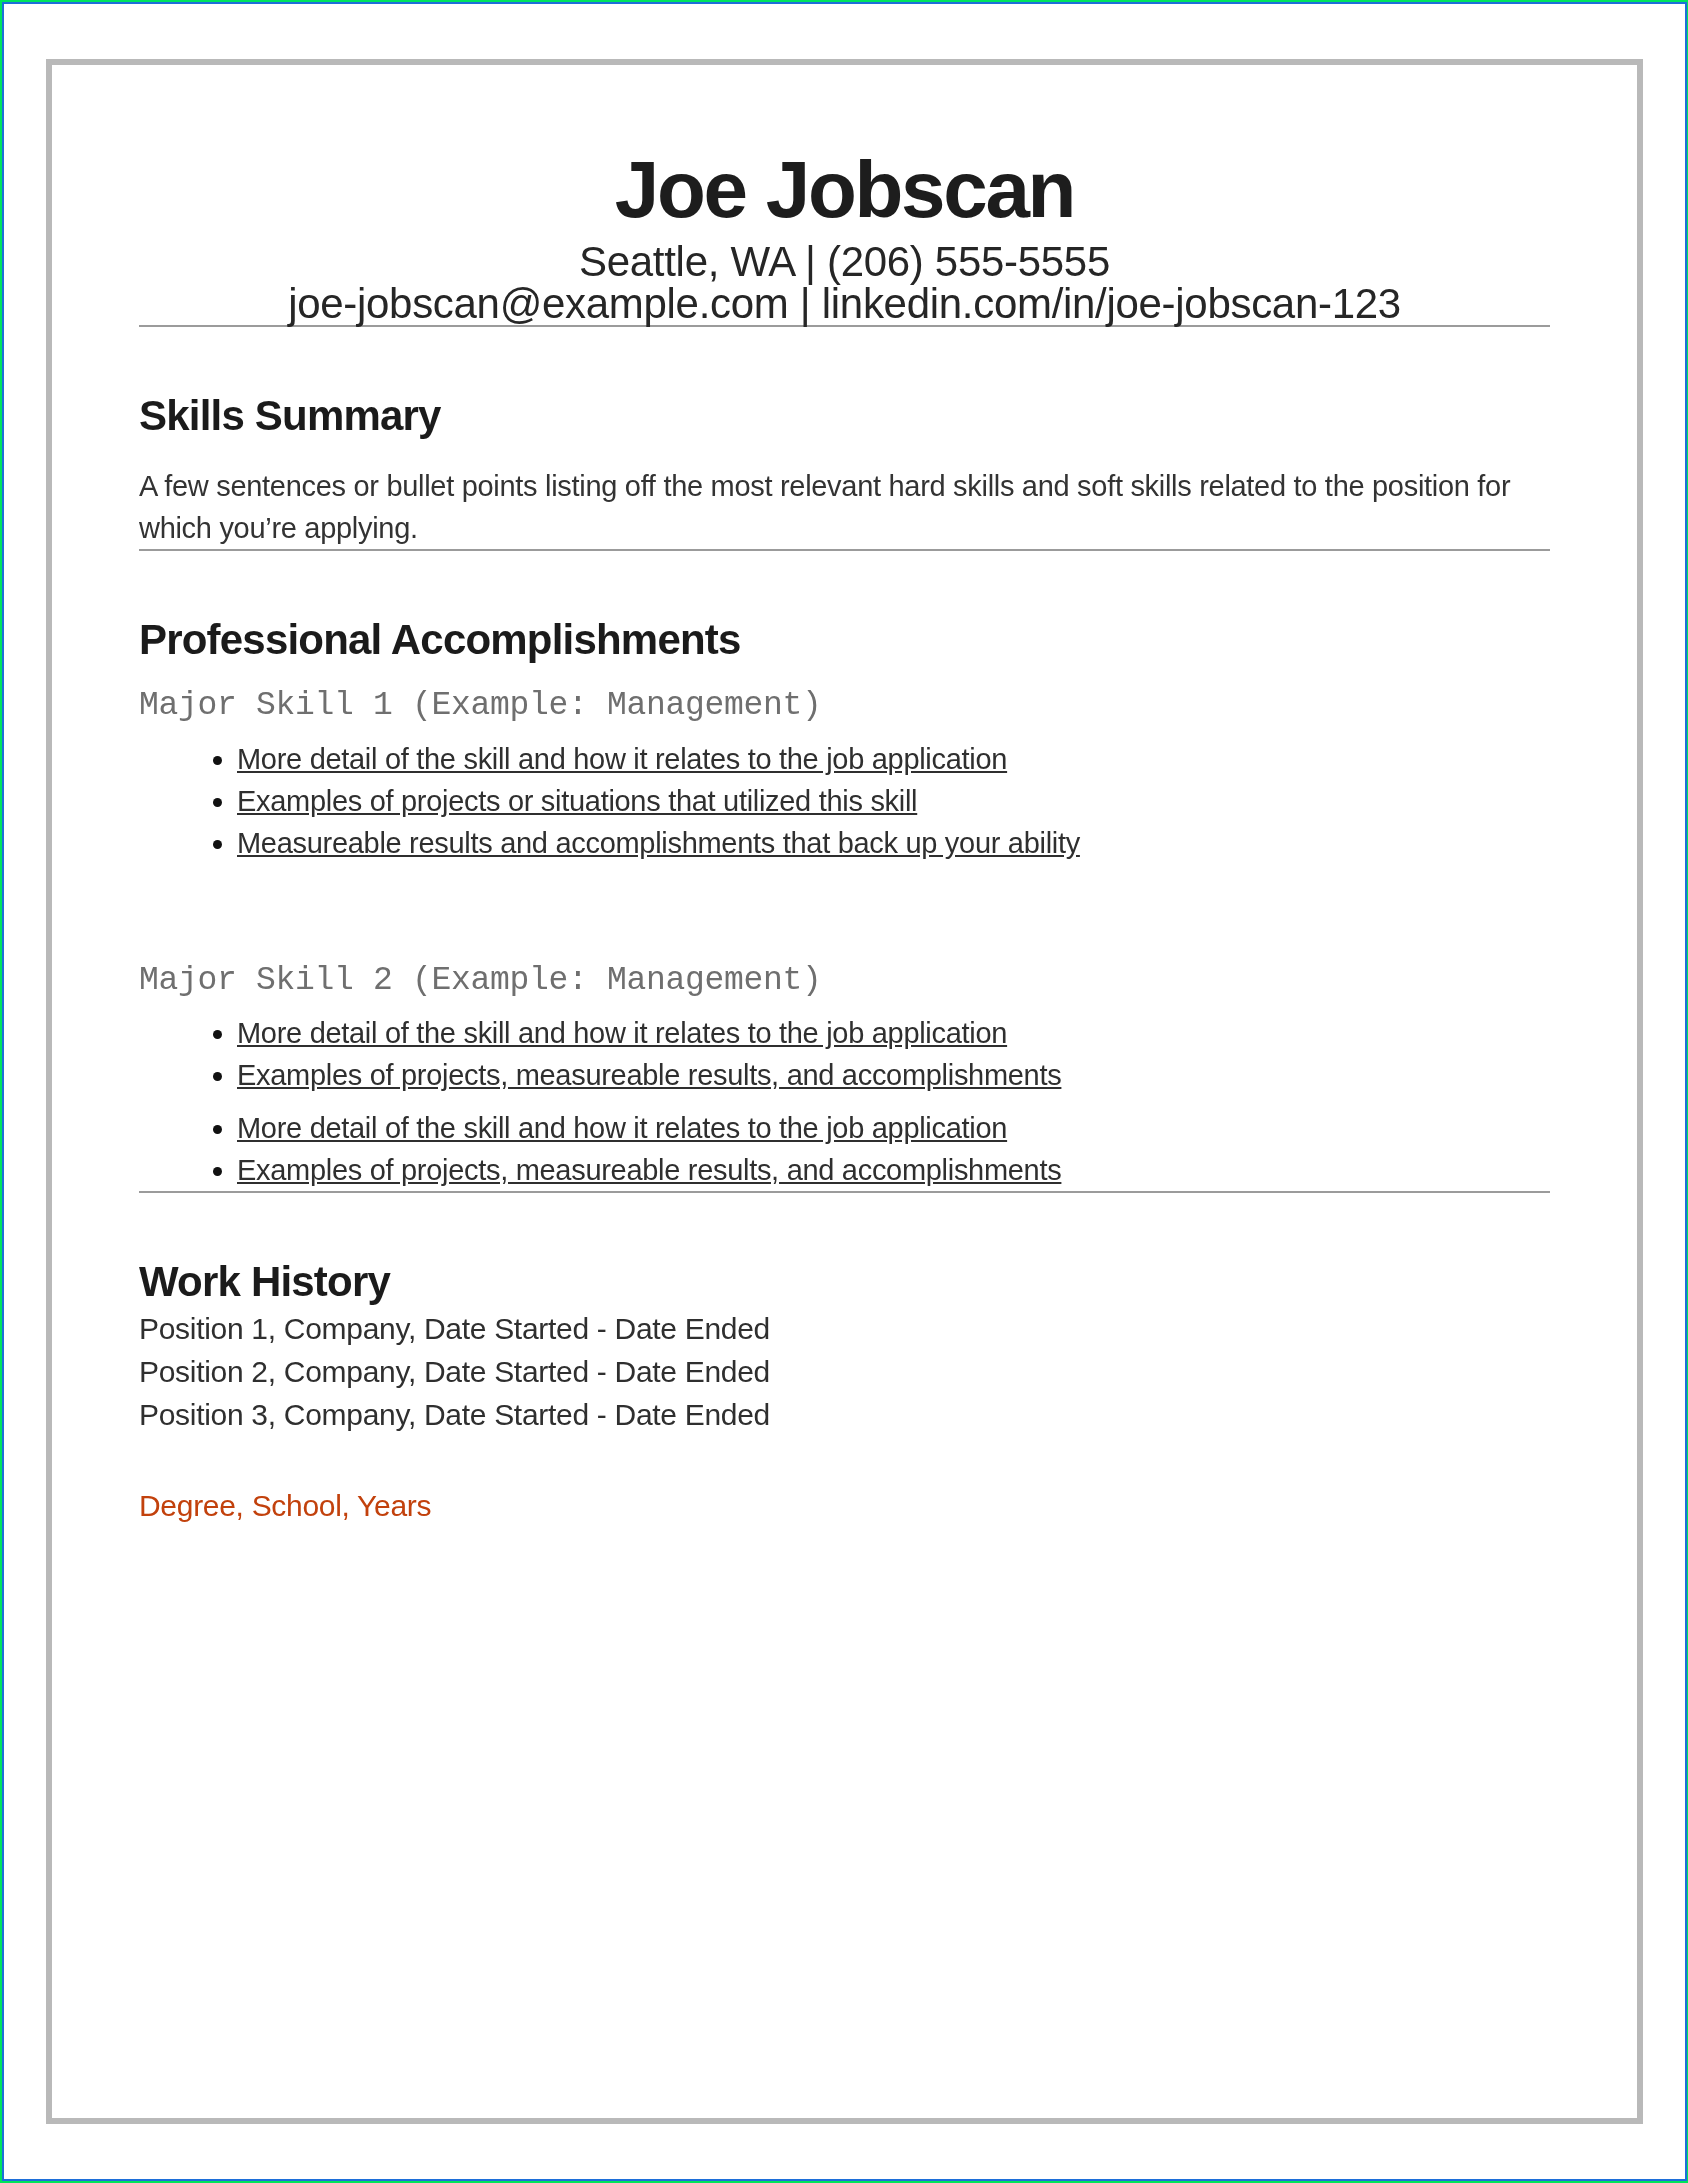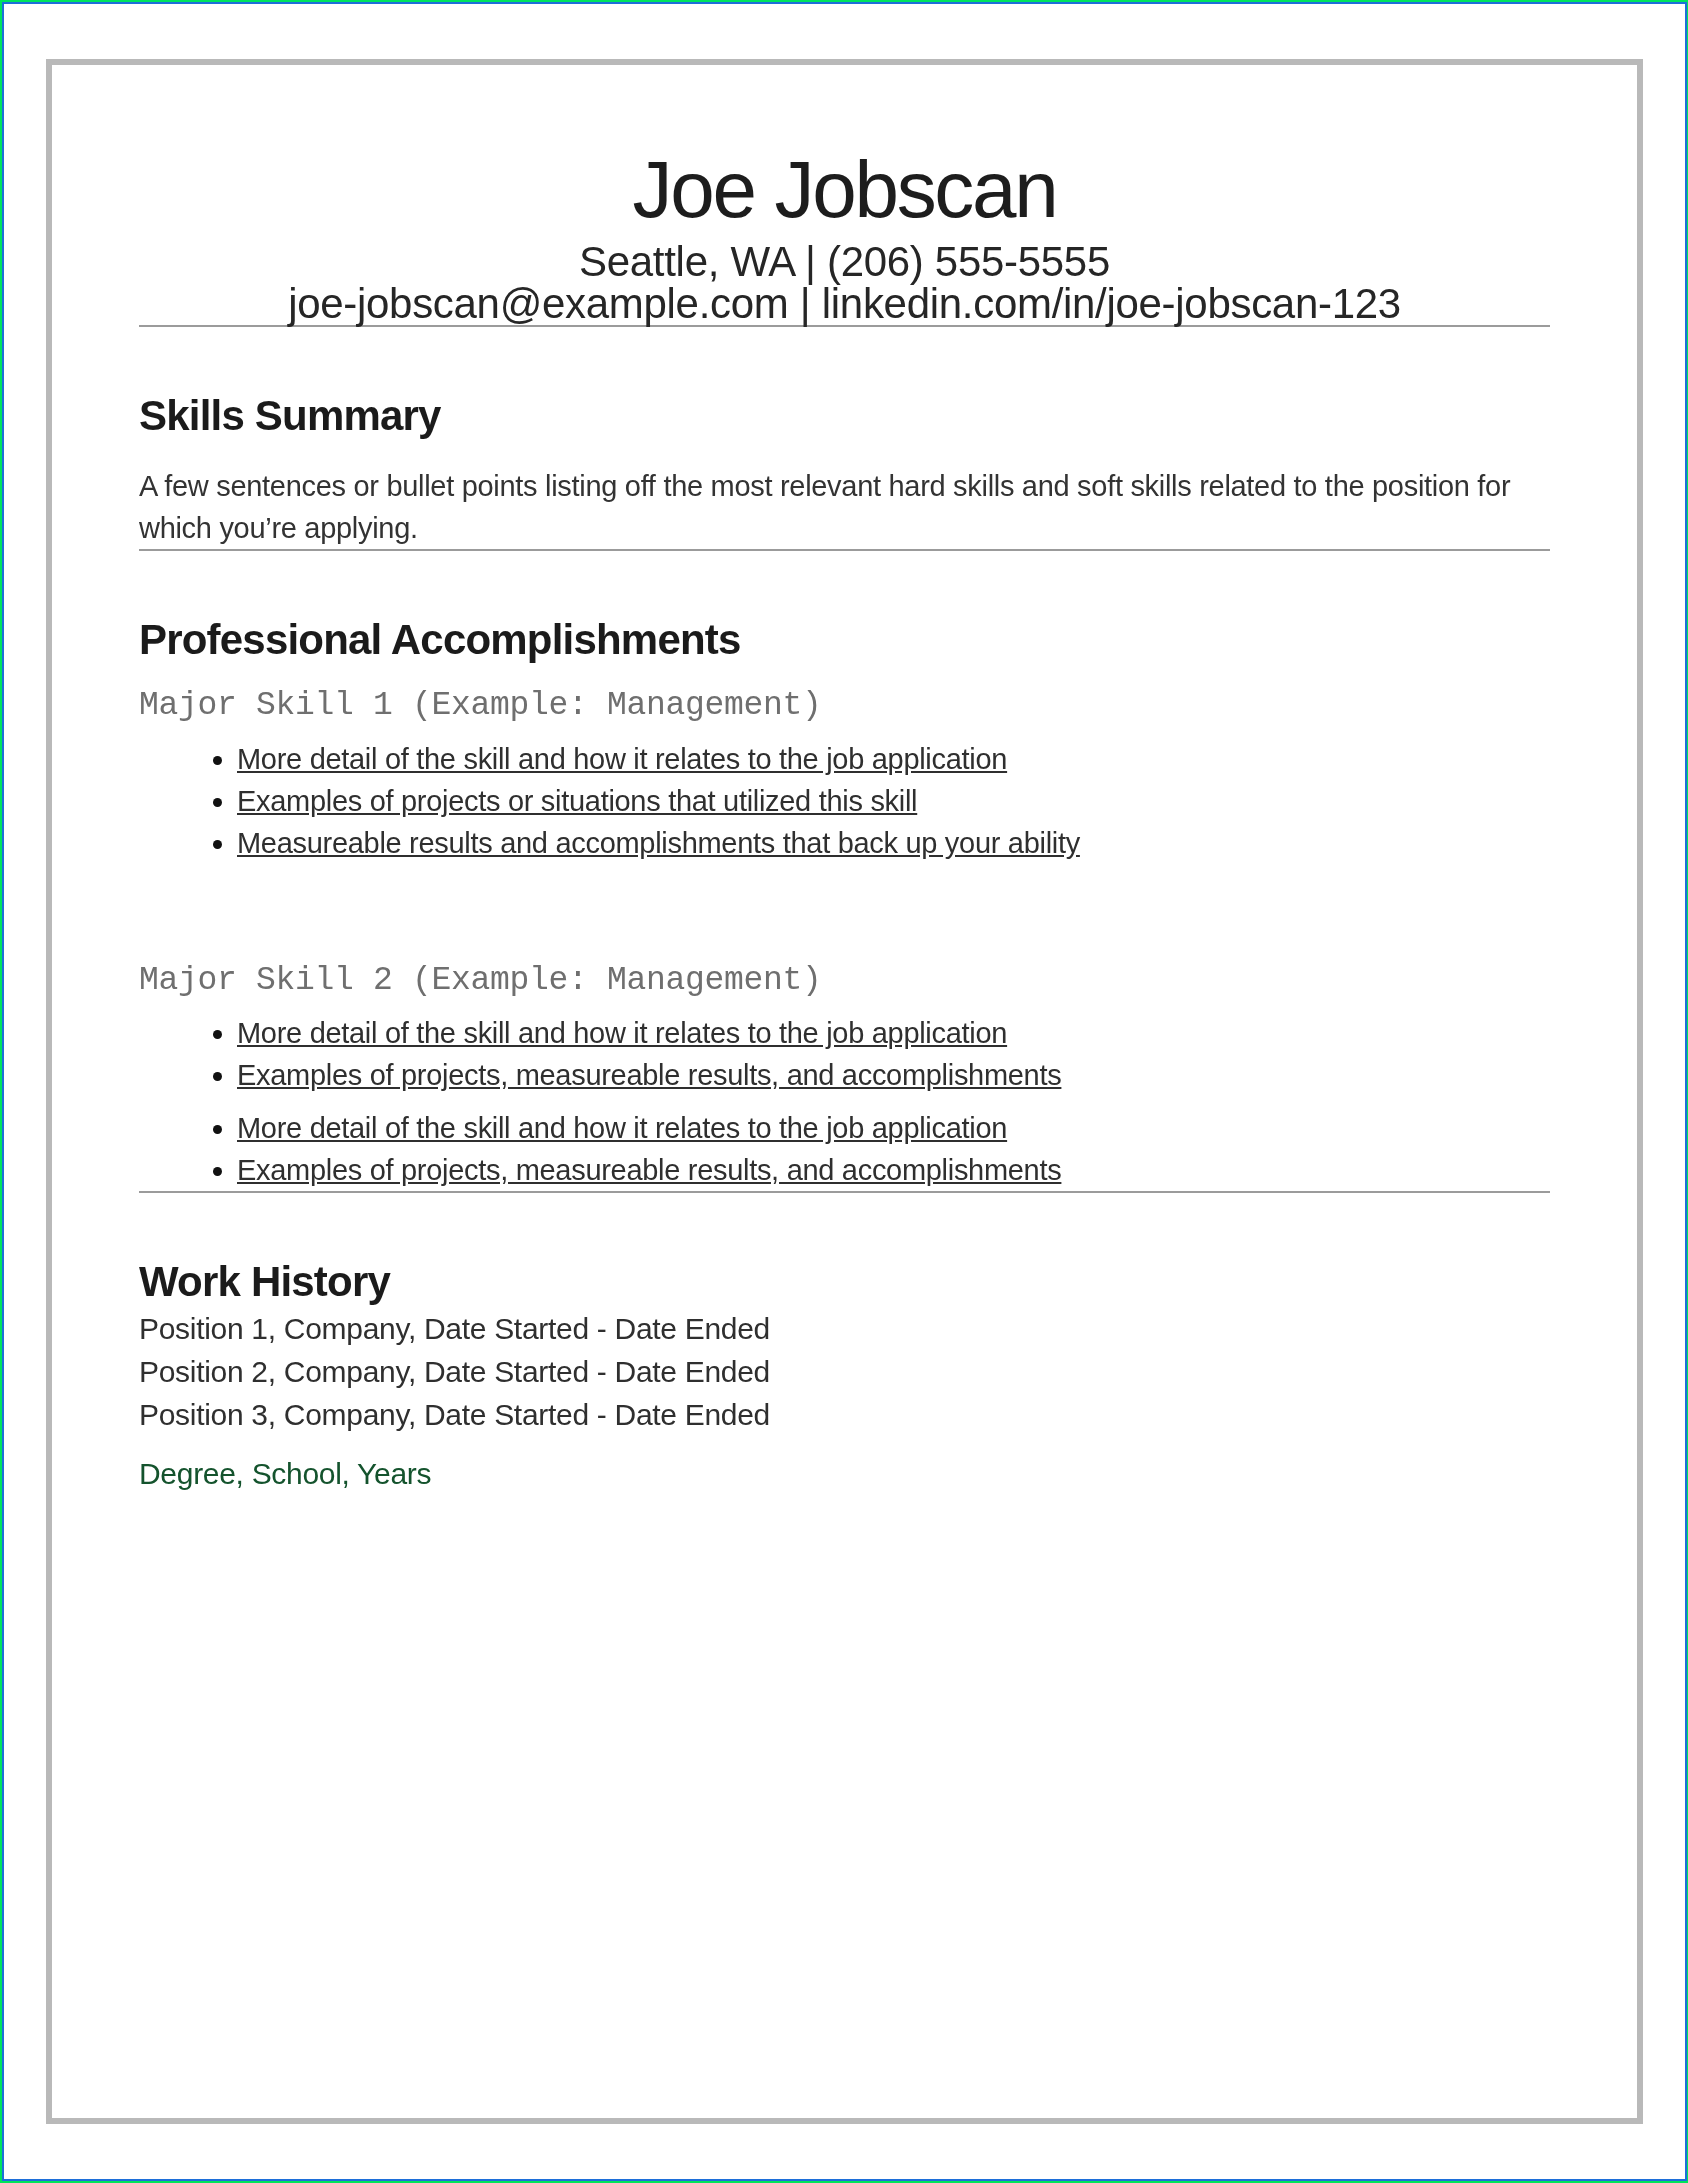--- a/index.html
+++ b/index.html
@@ -29,21 +29,21 @@
     border: 6px solid #b9b9b9;
     background: #ffffff;
     padding: 85px 87px 0 87px;
     overflow: hidden;
   }
   .resume-header { text-align: center; }
   h1.name {
     margin: 0;
     font-size: 80px;
     line-height: 1.0;
-    font-weight: 400;
+    font-weight: 700;
     letter-spacing: -2.3px;
     color: #1d1d1d;
   }
   .contact {
     font-size: 42px;
     line-height: 42px;
     letter-spacing: -0.3px;
     color: #262626;
   }
   .contact.first { margin-top: 10.6px; }
@@ -95,25 +95,25 @@
   ul.bullets li::marker { color: #111111; }
   .positions { }
   .position-line {
     font-size: 30px;
     line-height: 43px;
     letter-spacing: -0.3px;
     color: #2f2f2f;
   }
   h2.education-heading { margin-top: 61px; }
   .education-detail {
-    margin-top: 16px;
+    margin-top: 48px;
     font-size: 30px;
     line-height: 43px;
     letter-spacing: -0.3px;
-    color: #14532d;
+    color: #c2410c;
   }
 </style>
 </head>
 <body>
 
 <div class="canvas">
   <div class="canvas-inner">
     <div class="page">
 
       <header class="resume-header">

